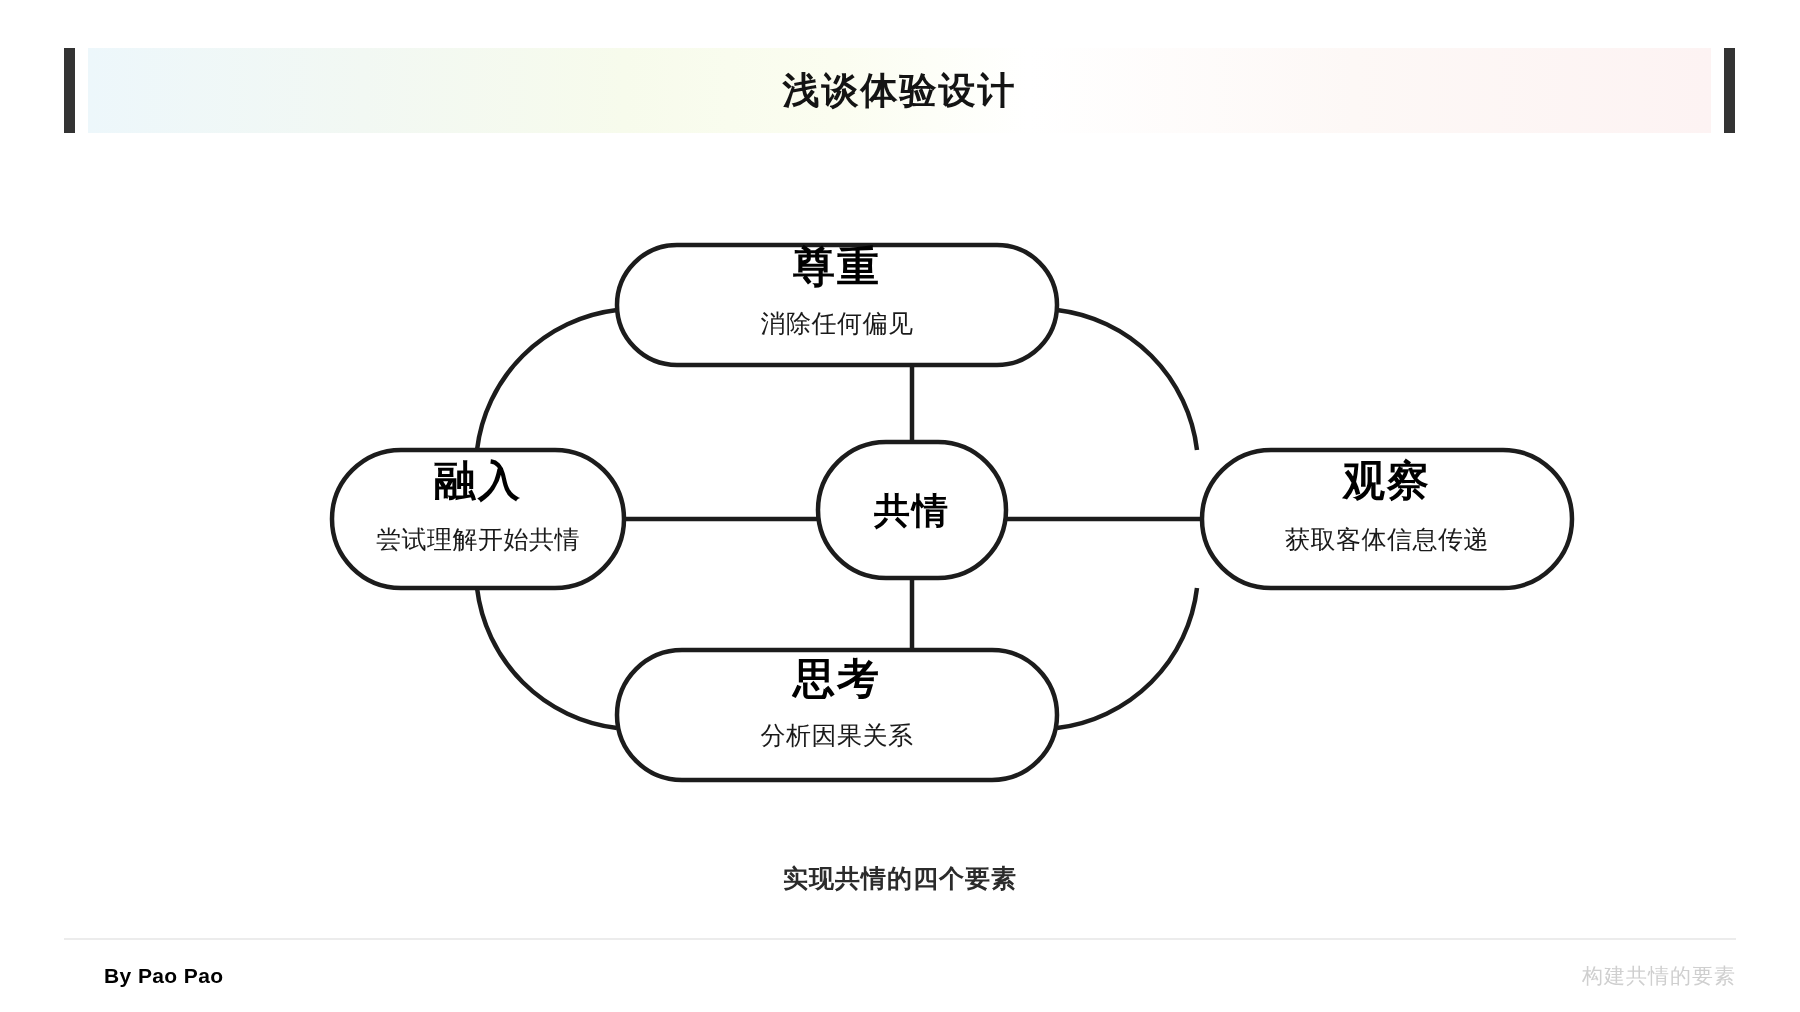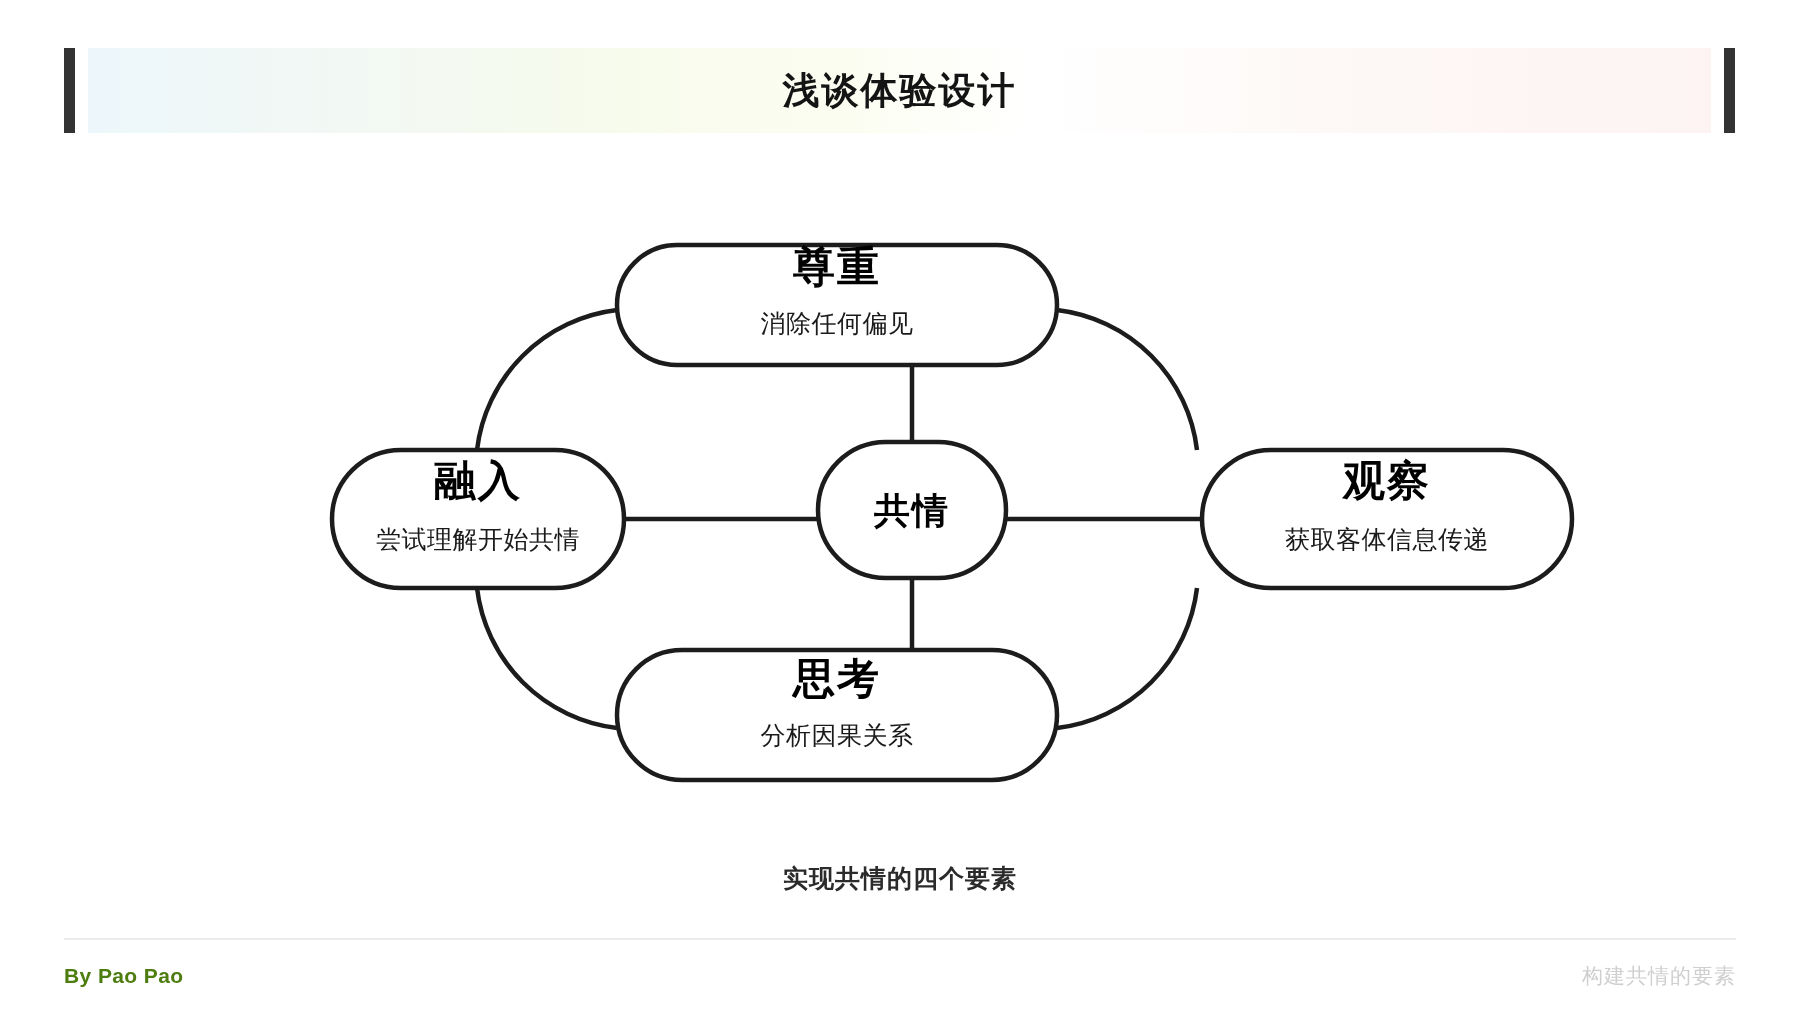--- a/index.html
+++ b/index.html
@@ -124,22 +124,23 @@
     bottom: 0;
     height: 72px;
     border-top: 2px solid #ececec;
     display: flex;
     align-items: center;
     justify-content: space-between;
   }
   .footer-left {
     font-size: 21px;
     font-weight: bold;
-    color: #4d7c0f;
+    color: #000000;
     letter-spacing: 0.4px;
+    margin-left: 40px;
   }
   .footer-right {
     font-size: 21px;
     font-weight: normal;
     color: #cfcfcf;
     letter-spacing: 1px;
   }
 </style>
 </head>
 <body>

